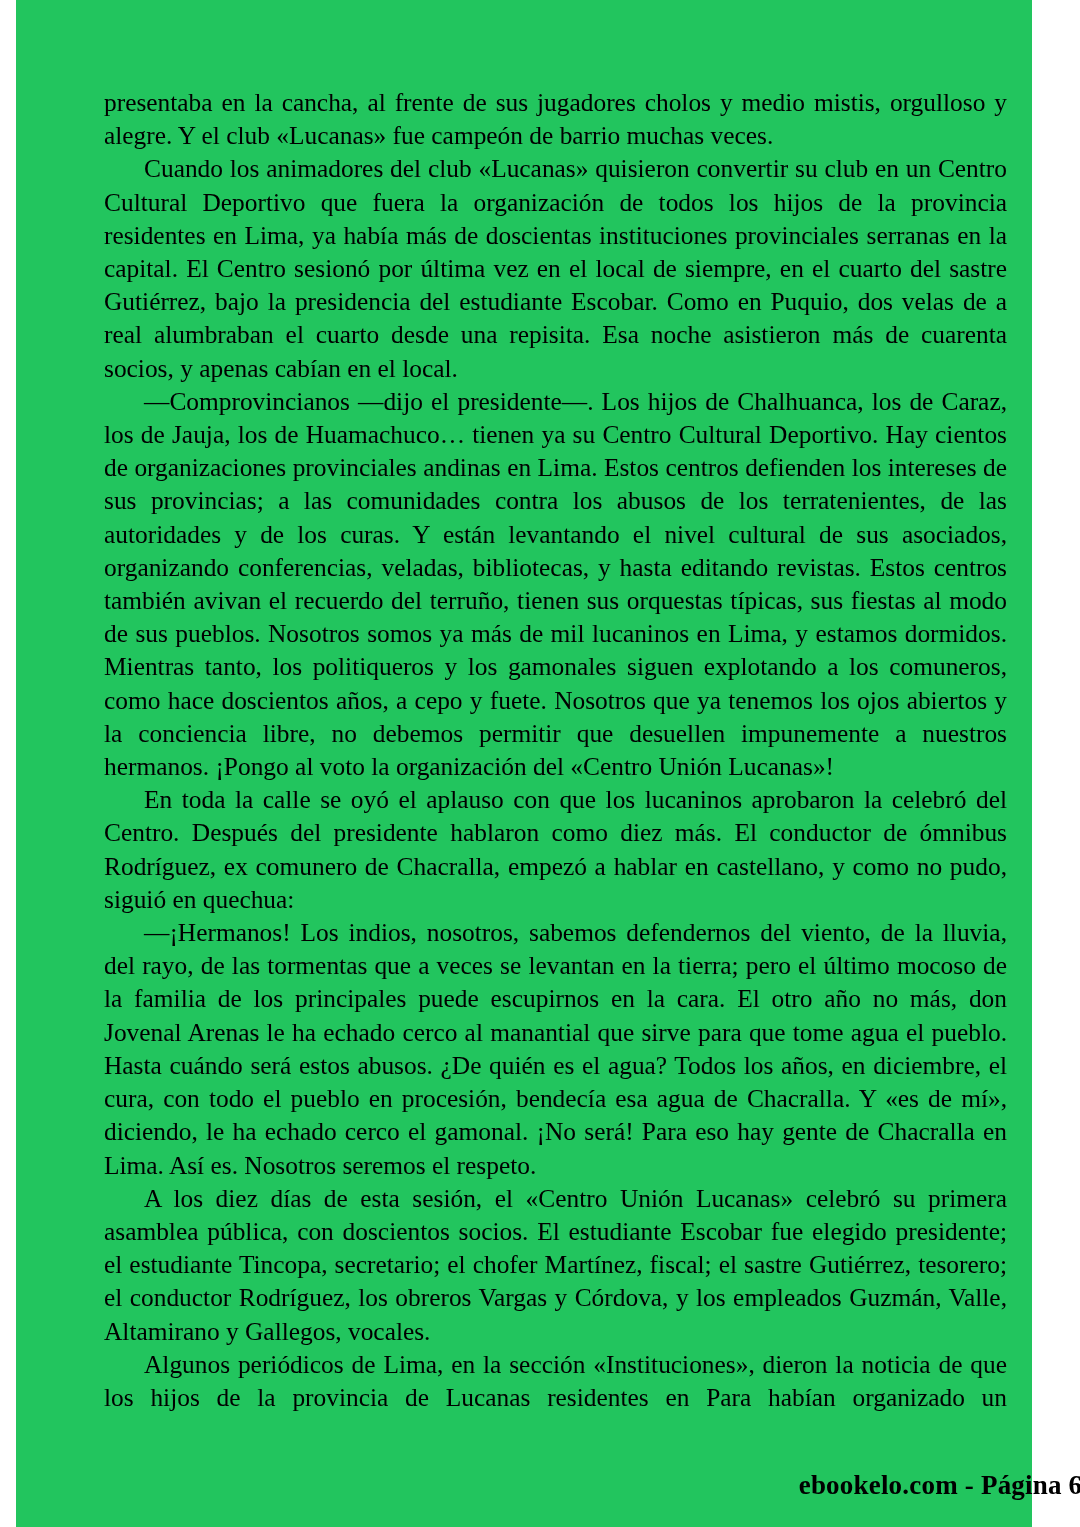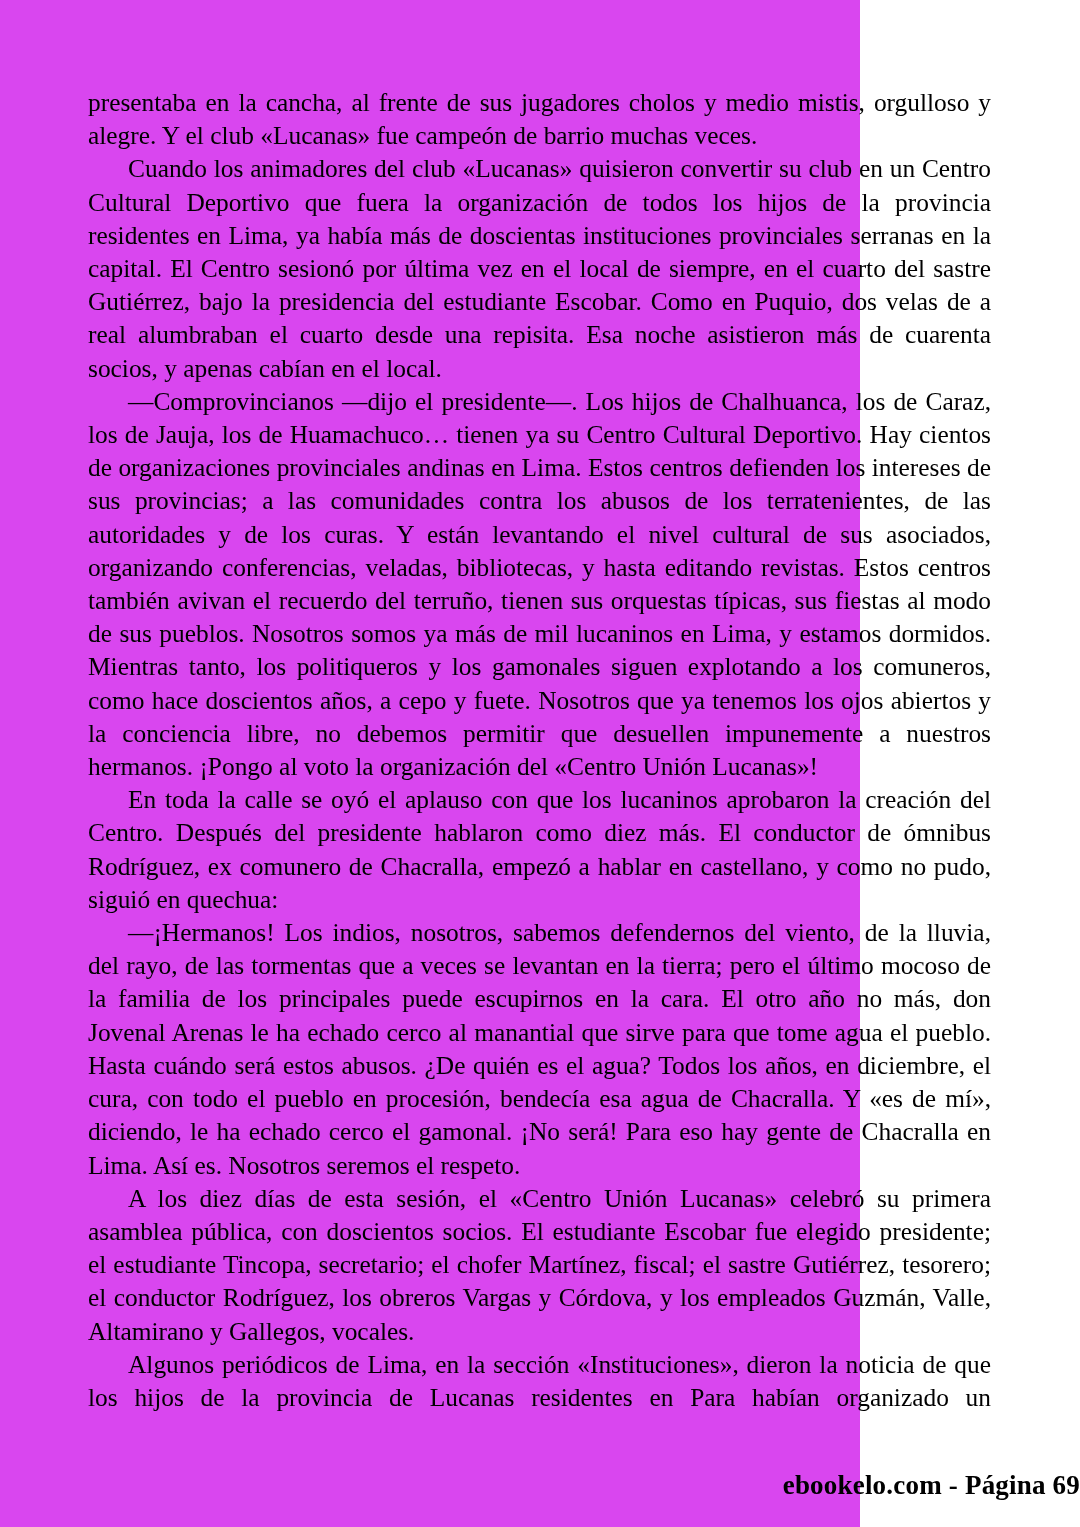--- a/index.html
+++ b/index.html
@@ -12,25 +12,25 @@
     width: 1080px;
     height: 1527px;
     position: relative;
     font-family: "Liberation Serif", "DejaVu Serif", serif;
     color: #000000;
     overflow: hidden;
   }
 
   #page {
     position: absolute;
-    left: 0;
+    left: 16px;
     top: 0;
-    width: 860px;
+    width: 1016px;
     height: 1527px;
-    background: #d946ef;
+    background: #22c55e;
   }
 
   #text-column {
     position: absolute;
     left: 88px;
     top: 86px;
     width: 903px;
   }
 
   .para {
@@ -75,21 +75,21 @@
 </style>
 </head>
 <body>
 
 <div id="page">
 
   <div id="text-column">
     <p class="para continued">presentaba en la cancha, al frente de sus jugadores cholos y medio mistis, orgulloso y alegre. Y el club «Lucanas» fue campeón de barrio muchas veces.</p>
     <p class="para">Cuando los animadores del club «Lucanas» quisieron convertir su club en un Centro Cultural Deportivo que fuera la organización de todos los hijos de la provincia residentes en Lima, ya había más de doscientas instituciones provinciales serranas en la capital. El Centro sesionó por última vez en el local de siempre, en el cuarto del sastre Gutiérrez, bajo la presidencia del estudiante Escobar. Como en Puquio, dos velas de a real alumbraban el cuarto desde una repisita. Esa noche asistieron más de cuarenta socios, y apenas cabían en el local.</p>
     <p class="para">—Comprovincianos —dijo el presidente—. Los hijos de Chalhuanca, los de Caraz, los de Jauja, los de Huamachuco… tienen ya su Centro Cultural Deportivo. Hay cientos de organizaciones provinciales andinas en Lima. Estos centros defienden los intereses de sus provincias; a las comunidades contra los abusos de los terratenientes, de las autoridades y de los curas. Y están levantando el nivel cultural de sus asociados, organizando conferencias, veladas, bibliotecas, y hasta editando revistas. Estos centros también avivan el recuerdo del terruño, tienen sus orquestas típicas, sus fiestas al modo de sus pueblos. Nosotros somos ya más de mil lucaninos en Lima, y estamos dormidos. Mientras tanto, los politiqueros y los gamonales siguen explotando a los comuneros, como hace doscientos años, a cepo y fuete. Nosotros que ya tenemos los ojos abiertos y la conciencia libre, no debemos permitir que desuellen impunemente a nuestros hermanos. ¡Pongo al voto la organización del «Centro Unión Lucanas»!</p>
-    <p class="para">En toda la calle se oyó el aplauso con que los lucaninos aprobaron la creación del Centro. Después del presidente hablaron como diez más. El conductor de ómnibus Rodríguez, ex comunero de Chacralla, empezó a hablar en castellano, y como no pudo, siguió en quechua:</p>
+    <p class="para">En toda la calle se oyó el aplauso con que los lucaninos aprobaron la celebró del Centro. Después del presidente hablaron como diez más. El conductor de ómnibus Rodríguez, ex comunero de Chacralla, empezó a hablar en castellano, y como no pudo, siguió en quechua:</p>
     <p class="para">—¡Hermanos! Los indios, nosotros, sabemos defendernos del viento, de la lluvia, del rayo, de las tormentas que a veces se levantan en la tierra; pero el último mocoso de la familia de los principales puede escupirnos en la cara. El otro año no más, don Jovenal Arenas le ha echado cerco al manantial que sirve para que tome agua el pueblo. Hasta cuándo será estos abusos. ¿De quién es el agua? Todos los años, en diciembre, el cura, con todo el pueblo en procesión, bendecía esa agua de Chacralla. Y «es de mí», diciendo, le ha echado cerco el gamonal. ¡No será! Para eso hay gente de Chacralla en Lima. Así es. Nosotros seremos el respeto.</p>
     <p class="para">A los diez días de esta sesión, el «Centro Unión Lucanas» celebró su primera asamblea pública, con doscientos socios. El estudiante Escobar fue elegido presidente; el estudiante Tincopa, secretario; el chofer Martínez, fiscal; el sastre Gutiérrez, tesorero; el conductor Rodríguez, los obreros Vargas y Córdova, y los empleados Guzmán, Valle, Altamirano y Gallegos, vocales.</p>
     <p class="para cutoff">Algunos periódicos de Lima, en la sección «Instituciones», dieron la noticia de que los hijos de la provincia de Lucanas residentes en Para habían organizado un</p>
   </div>
 
   <div id="page-footer">ebookelo.com - Página 69</div>
 
 </div>
 
 </body></html>

